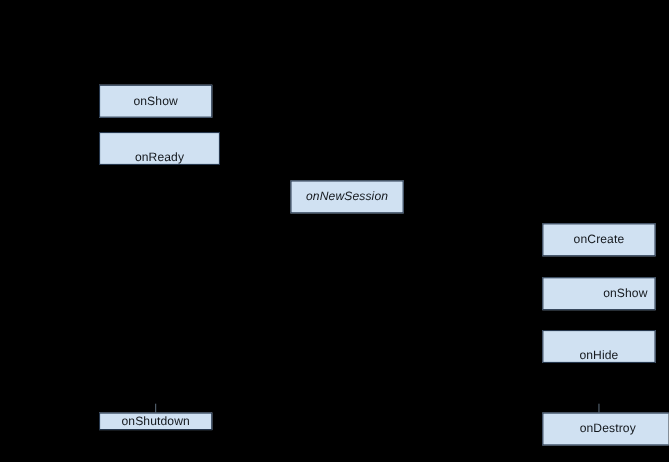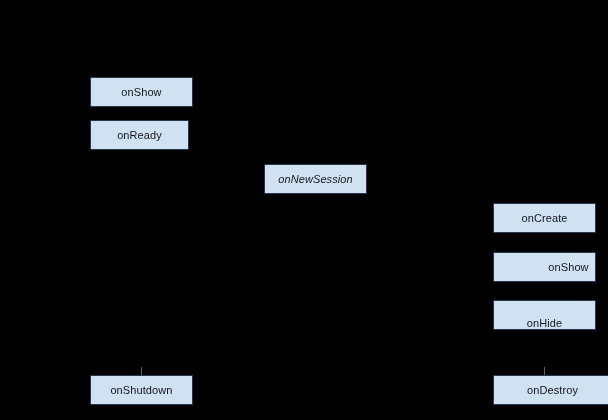--- a/index.html
+++ b/index.html
@@ -54,41 +54,41 @@
 
   <div class="edge-layer">
     <div class="edge-stub" style="left:141px; top:367px; height:8px;"></div>
     <div class="edge-stub" style="left:544px; top:367px; height:8px;"></div>
   </div>
 
   <div class="node" style="left:90px; top:77px; width:103px; height:30px;">
     <span>onShow</span>
   </div>
 
-  <div class="node" style="left:90px; top:120px; width:99px; height:30px;">
+  <div class="node" style="left:90px; top:120px; width:110px; height:30px;align-items:flex-end;">
     <span>onReady</span>
   </div>
 
   <div class="node" style="left:264px; top:164px; width:103px; height:30px;font-style:italic;">
     <span>onNewSession</span>
   </div>
 
   <div class="node" style="left:493px; top:203px; width:103px; height:30px;">
     <span>onCreate</span>
   </div>
 
   <div class="node" style="left:493px; top:252px; width:103px; height:30px;padding-left:48px;">
     <span>onShow</span>
   </div>
 
   <div class="node" style="left:493px; top:300px; width:103px; height:30px;align-items:flex-end;">
     <span>onHide</span>
   </div>
 
-  <div class="node" style="left:90px; top:375px; width:103px; height:30px;">
+  <div class="node" style="left:90px; top:375px; width:103px; height:16px;">
     <span>onShutdown</span>
   </div>
 
   <div class="node" style="left:493px; top:375px; width:119px; height:30px;">
     <span>onDestroy</span>
   </div>
 
 </div>
 
 </body></html>

